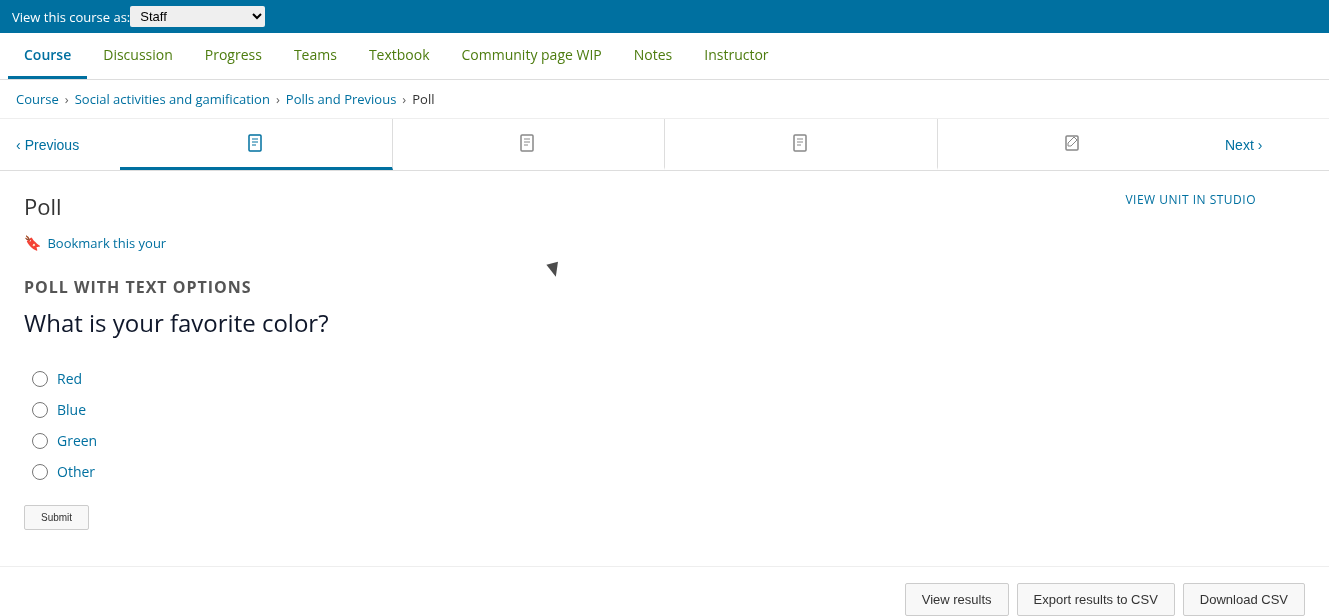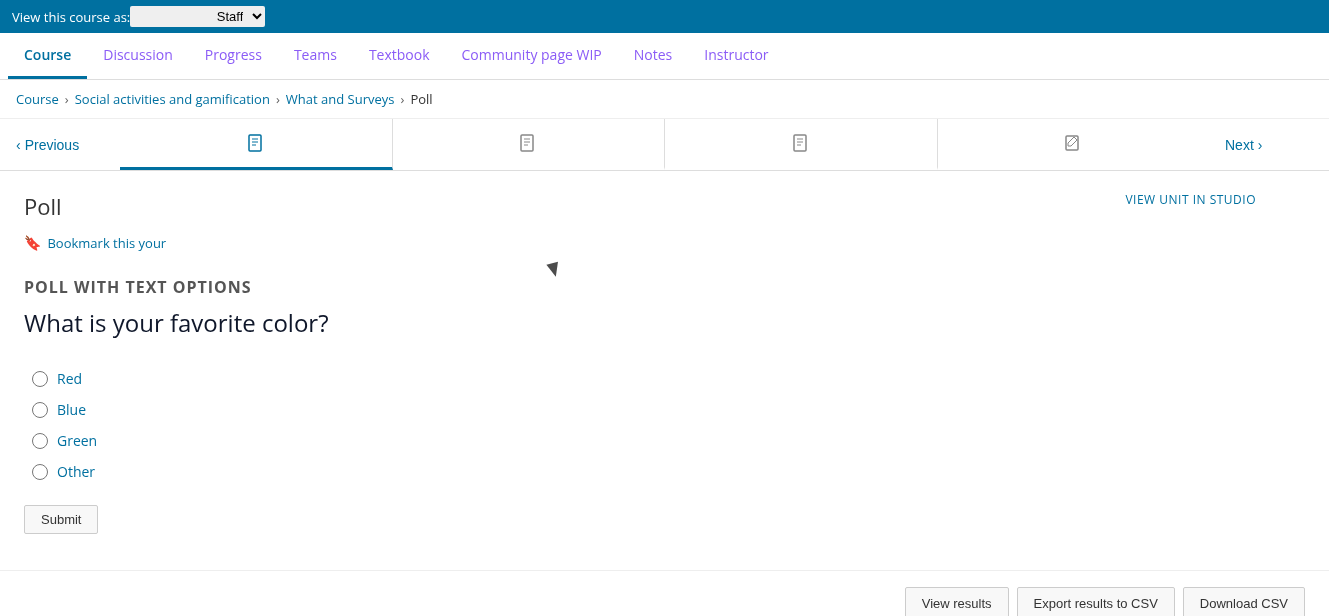--- a/index.html
+++ b/index.html
@@ -12,34 +12,33 @@
       display: flex;
       align-items: center;
       color: #fff;
       font-size: 13px;
     }
     .top-bar select {
       padding: 2px 6px;
       font-size: 13px;
       border: none;
       border-radius: 2px;
-      text-align: right;
     }
 
     
     .nav-tabs {
       display: flex;
       border-bottom: 1px solid #ddd;
       padding: 0 8px;
       background: #fff;
     }
     .nav-tab {
       padding: 12px 16px;
       cursor: pointer;
-      color: #8b5cf6;
+      color: #4d7c0f;
       font-size: 14px;
       text-decoration: none;
       border-bottom: 3px solid transparent;
       white-space: nowrap;
     }
     .nav-tab.active {
       color: #0070a0;
       border-bottom: 3px solid #0070a0;
       font-weight: 600;
     }
@@ -173,21 +172,21 @@
       color: #0070a0;
       cursor: pointer;
       font-size: 14px;
     }
 
     .submit-btn {
       padding: 6px 16px;
       background: #f8f8f8;
       border: 1px solid #ccc;
       color: #333;
-      font-size: 13px;
+      font-size: 10px;
       cursor: pointer;
       border-radius: 2px;
     }
 
     .bottom-actions {
       display: flex;
       justify-content: flex-end;
       gap: 8px;
       padding: 16px 24px;
       border-top: 1px solid #eee;
@@ -249,21 +248,21 @@
   <a class="nav-tab">Community page WIP</a>
   <a class="nav-tab">Notes</a>
   <a class="nav-tab">Instructor</a>
 </nav>
 
 <div class="breadcrumb">
   <a href="#">Course</a>
   <span class="sep">›</span>
   <a href="#">Social activities and gamification</a>
   <span class="sep">›</span>
-  <a href="#">What and Surveys</a>
+  <a href="#">Polls and Previous</a>
   <span class="sep">›</span>
   <span class="current">Poll</span>
 </div>
 
 <div class="unit-nav">
   <button class="unit-nav-prev">
     <span>‹</span>
     <span>Previous</span>
   </button>
   <div class="unit-nav-tabs">

